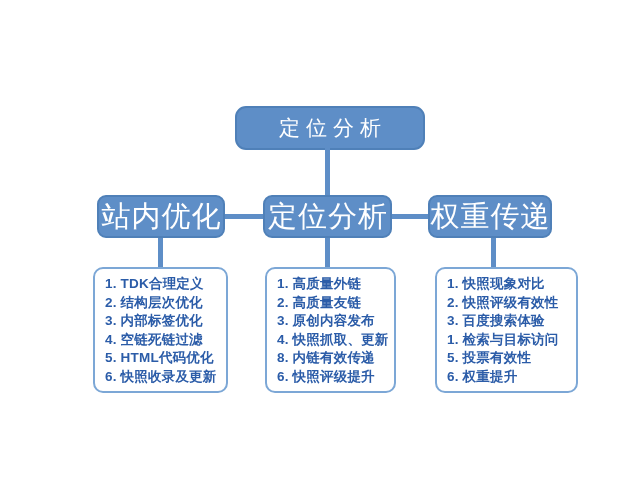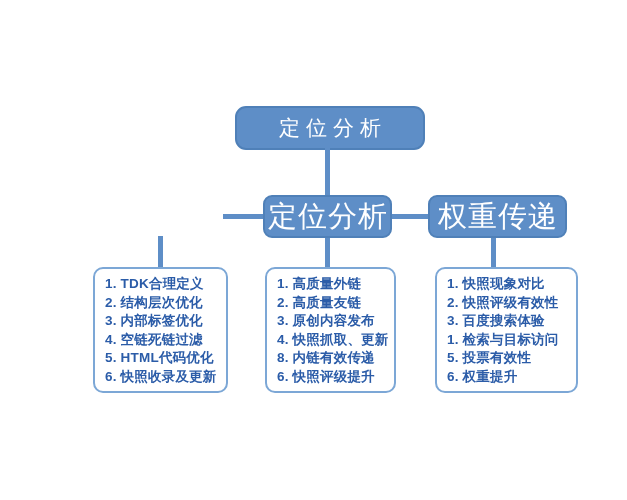--- a/index.html
+++ b/index.html
@@ -37,21 +37,21 @@
     font-size:21px;letter-spacing:6px;text-indent:6px;
     border-radius:11px;
     text-align:right;
   }
   .node.branch{
     top:195px;height:43px;
     font-size:29px;letter-spacing:1px;text-indent:1px;
   }
   .node.b1{left:97px;width:128px;}
   .node.b2{left:263px;width:129px;}
-  .node.b3{left:428px;width:139px;}
+  .node.b3{left:428px;width:124px;}
   .connector{
     position:absolute;
     background:var(--connector);
   }
   .conn-v-root{left:325px;top:148px;width:5px;height:50px;}
   .conn-h-1{left:223px;top:214px;width:42px;height:5px;}
   .conn-h-2{left:390px;top:214px;width:40px;height:5px;}
   .conn-v-b1{left:158px;top:236px;width:5px;height:33px;}
   .conn-v-b2{left:325px;top:236px;width:5px;height:33px;}
   .conn-v-b3{left:491px;top:236px;width:5px;height:33px;}
@@ -86,20 +86,21 @@
 
   <div class="node root">定位分析</div>
 
   <div class="connector conn-v-root"></div>
   <div class="connector conn-h-1"></div>
   <div class="connector conn-h-2"></div>
   <div class="connector conn-v-b1"></div>
   <div class="connector conn-v-b2"></div>
   <div class="connector conn-v-b3"></div>
 
+  <div class="node branch b1">站内优化</div>
   <div class="node branch b2">定位分析</div>
   <div class="node branch b3">权重传递</div>
 
   <div class="list l1">
     <ul>
       <li>1. TDK合理定义</li>
       <li>2. 结构层次优化</li>
       <li>3. 内部标签优化</li>
       <li>4. 空链死链过滤</li>
       <li>5. HTML代码优化</li>

